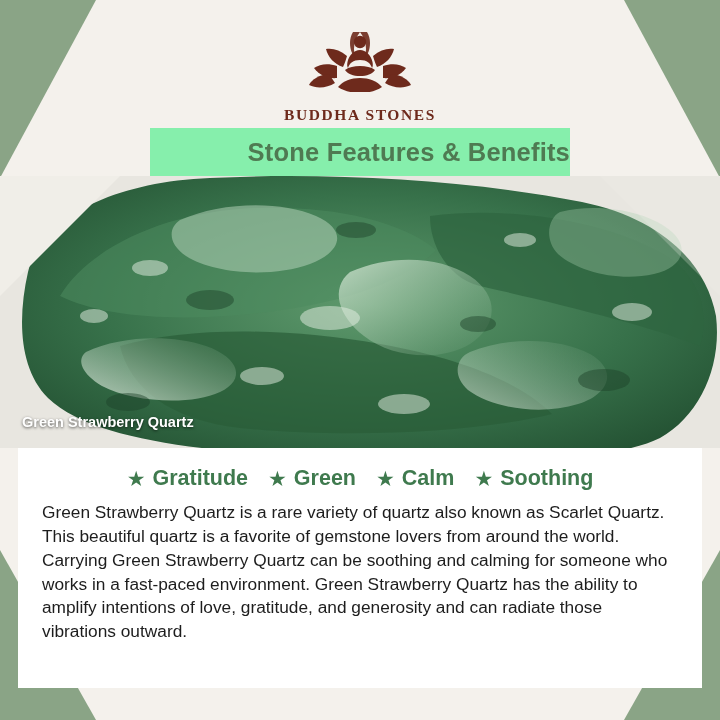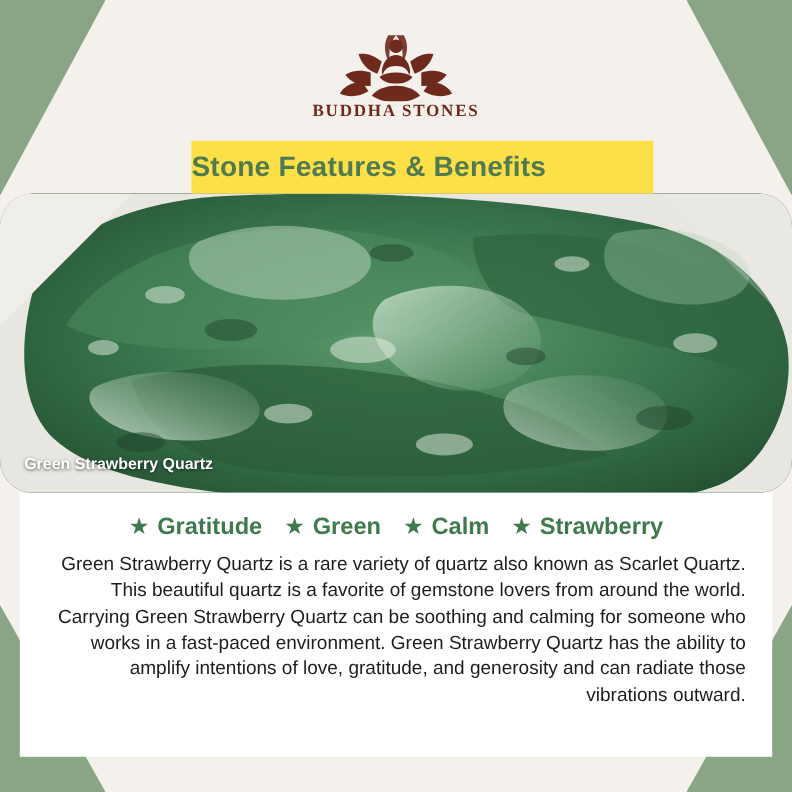--- a/index.html
+++ b/index.html
@@ -42,56 +42,54 @@
 
   
   .logo-block {
     position: absolute;
     top: 20px; left: 0; width: 720px;
     display: flex; flex-direction: column; align-items: center;
     z-index: 4;
   }
   .logo-mark { width: 150px; height: 72px; display:block; }
   .brand-name {
-    margin-top: 0;
+    margin-top: 14px;
     font-size: 15.5px;
     letter-spacing: 1.6px;
     color: #6e2a1c;
     font-weight: 700;
     font-family: "Liberation Serif", serif;
   }
 
   
   .title-bar {
     position: absolute;
     top: 128px; left: 150px;
     width: 420px; height: 48px;
-    background: #fde047;
-    display: flex; align-items: center; justify-content: flex-start;
+    background: #86efac;
+    display: flex; align-items: center; justify-content: flex-end;
     z-index: 5;
     box-shadow: 0 0 0 0 rgba(0,0,0,0);
-    margin-left: 24px;
   }
   .title-text {
     font-size: 25.5px;
     font-weight: 700;
     color: #4f7a52;
     font-family: "Liberation Sans", sans-serif;
     letter-spacing: 0.2px;
   }
 
   
   .hero {
     position: absolute;
     top: 176px; left: 0;
     width: 720px; height: 272px;
     overflow: hidden;
     background: #2c5a38;
     z-index: 2;
-    border-radius: 30px;
   }
   .hero svg { display: block; width: 720px; height: 272px; }
   .hero-caption {
     position: absolute;
     left: 22px; bottom: 18px;
     color: #ffffff;
     font-size: 14.5px;
     font-weight: 700;
     text-shadow: 0 1px 3px rgba(0,0,0,0.65);
     z-index: 3;
@@ -126,21 +124,21 @@
   }
   .kw-label {
     color: #3f7a4e;
     font-size: 21.5px;
     font-weight: 700;
   }
   .body-text {
     font-size: 17.3px;
     line-height: 1.38;
     color: #1d1d1d;
-    text-align: right;
+    text-align: left;
   }
 </style>
 </head>
 <body>
 
 <div class="page">
 
   <div class="corner corner-tl"></div>
   <div class="corner corner-tr"></div>
   <div class="corner corner-bl"></div>
@@ -242,19 +240,19 @@
       <span class="kw">
         <span class="kw-star">★</span>
         <span class="kw-label">Green</span>
       </span>
       <span class="kw">
         <span class="kw-star">★</span>
         <span class="kw-label">Calm</span>
       </span>
       <span class="kw">
         <span class="kw-star">★</span>
-        <span class="kw-label">Strawberry</span>
+        <span class="kw-label">Soothing</span>
       </span>
     </div>
     <p class="body-text">Green Strawberry Quartz is a rare variety of quartz also known as Scarlet Quartz. This beautiful quartz is a favorite of gemstone lovers from around the world. Carrying Green Strawberry Quartz can be soothing and calming for someone who works in a fast-paced environment. Green Strawberry Quartz has the ability to amplify intentions of love, gratitude, and generosity and can radiate those vibrations outward.</p>
   </div>
 
 </div>
 
 </body></html>

